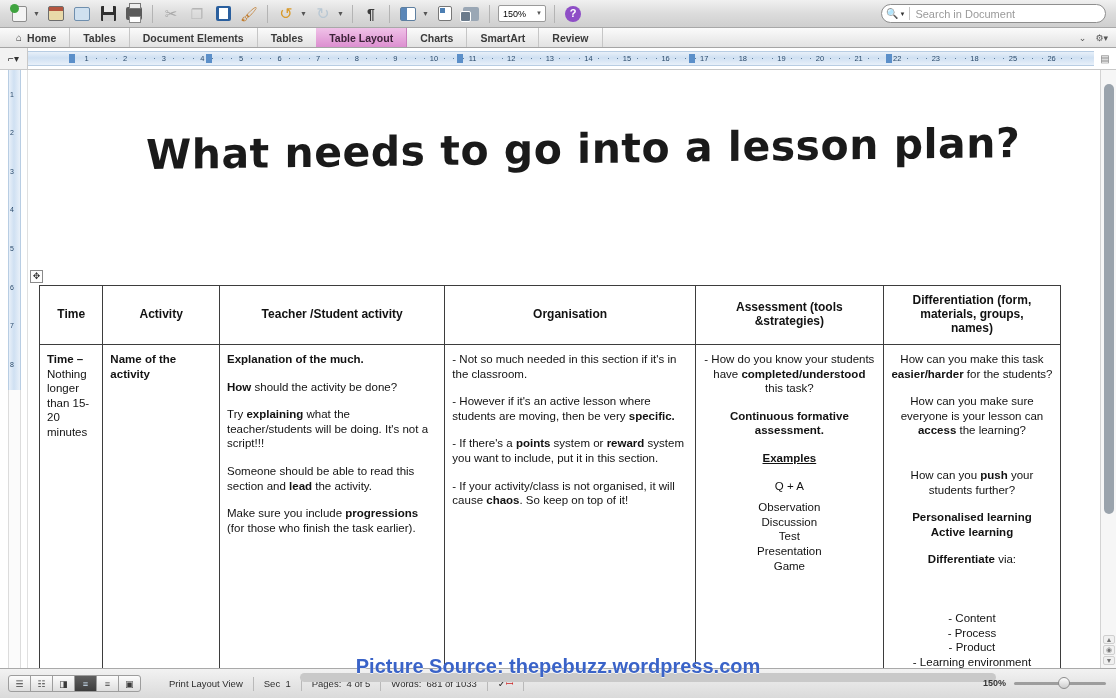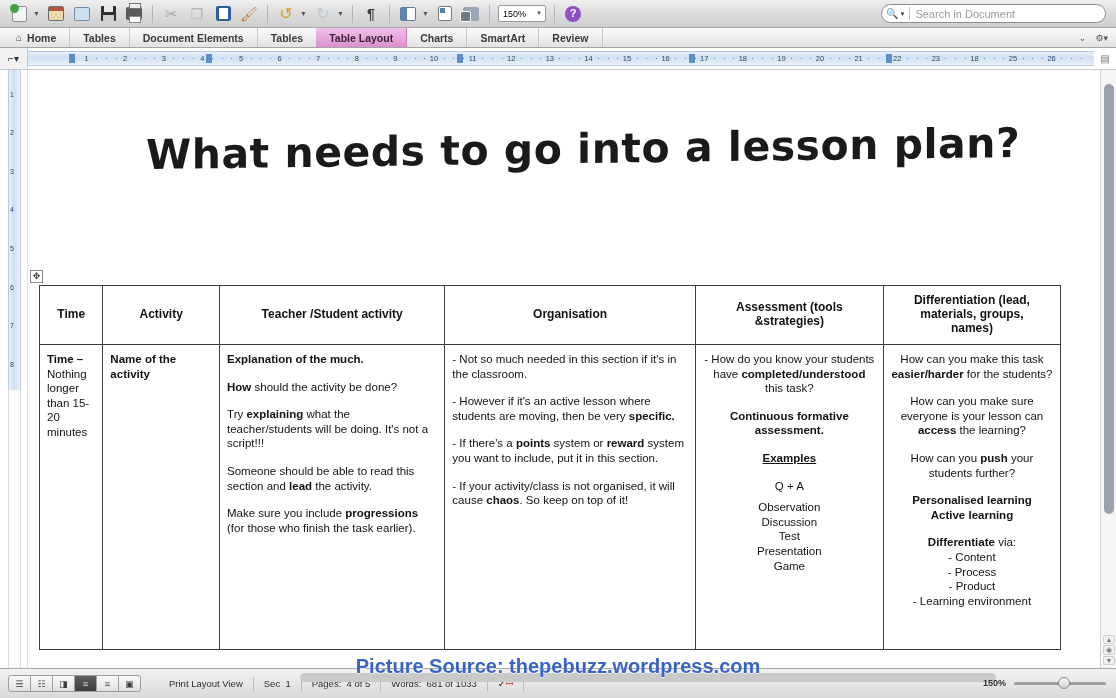--- a/index.html
+++ b/index.html
@@ -588,21 +588,21 @@
         <tr>
           <th class="c-time">Time</th>
           <th class="c-act">Activity</th>
           <th class="c-teach">Teacher /Student activity</th>
           <th class="c-org">Organisation</th>
           <th class="c-assess">
             <span>Assessment (tools</span><br>
             <span>&amp;strategies)</span>
           </th>
           <th class="c-diff">
-            <span>Differentiation (lead,</span><br>
+            <span>Differentiation (form,</span><br>
             <span>materials, groups,</span><br>
             <span>names)</span>
           </th>
         </tr>
       </thead>
       <tbody>
         <tr>
           <td class="c-time cell-time">
             <p><b>Time – </b><span>Nothing longer than 15-20 minutes</span></p>
           </td>
@@ -628,26 +628,26 @@
               <p style="margin-bottom: 13px;"><u><b>Examples</b></u></p>
               <p style="margin-bottom: 7px;">Q + A</p>
               <p style="margin-bottom: 0px;">Observation</p>
               <p style="margin-bottom: 0px;">Discussion</p>
               <p style="margin-bottom: 0px;">Test</p>
               <p style="margin-bottom: 0px;">Presentation</p>
               <p style="margin-bottom: 0px;">Game</p>
             </td>
           <td class="c-diff tight">
               <p style="margin-bottom: 13px;">How can you make this task <b>easier/harder</b> for the students?</p>
-              <p style="margin-bottom: 13px;">How can you make sure everyone is your lesson can <b>access</b> the learning?</p>
+              <p style="margin-bottom: 30px;">How can you make sure everyone is your lesson can <b>access</b> the learning?</p>
               <p style="margin-bottom: 13px;">How can you <b>push</b> your students further?</p>
               <p style="margin-bottom: 0px;"><b>Personalised learning</b></p>
               <p style="margin-bottom: 13px;"><b>Active learning</b></p>
               <p style="margin-bottom: 0px;"><b>Differentiate</b> via:</p>
-              <p style="margin-bottom: 0px;">- Content</p>
+              <p style="margin-bottom: 0px; margin-top: 44px;">- Content</p>
               <p style="margin-bottom: 0px;">- Process</p>
               <p style="margin-bottom: 0px;">- Product</p>
               <p style="margin-bottom: 0px;">- Learning environment</p>
             </td>
         </tr>
       </tbody>
     </table>
   </div>
 
   <div id="vscroll">

